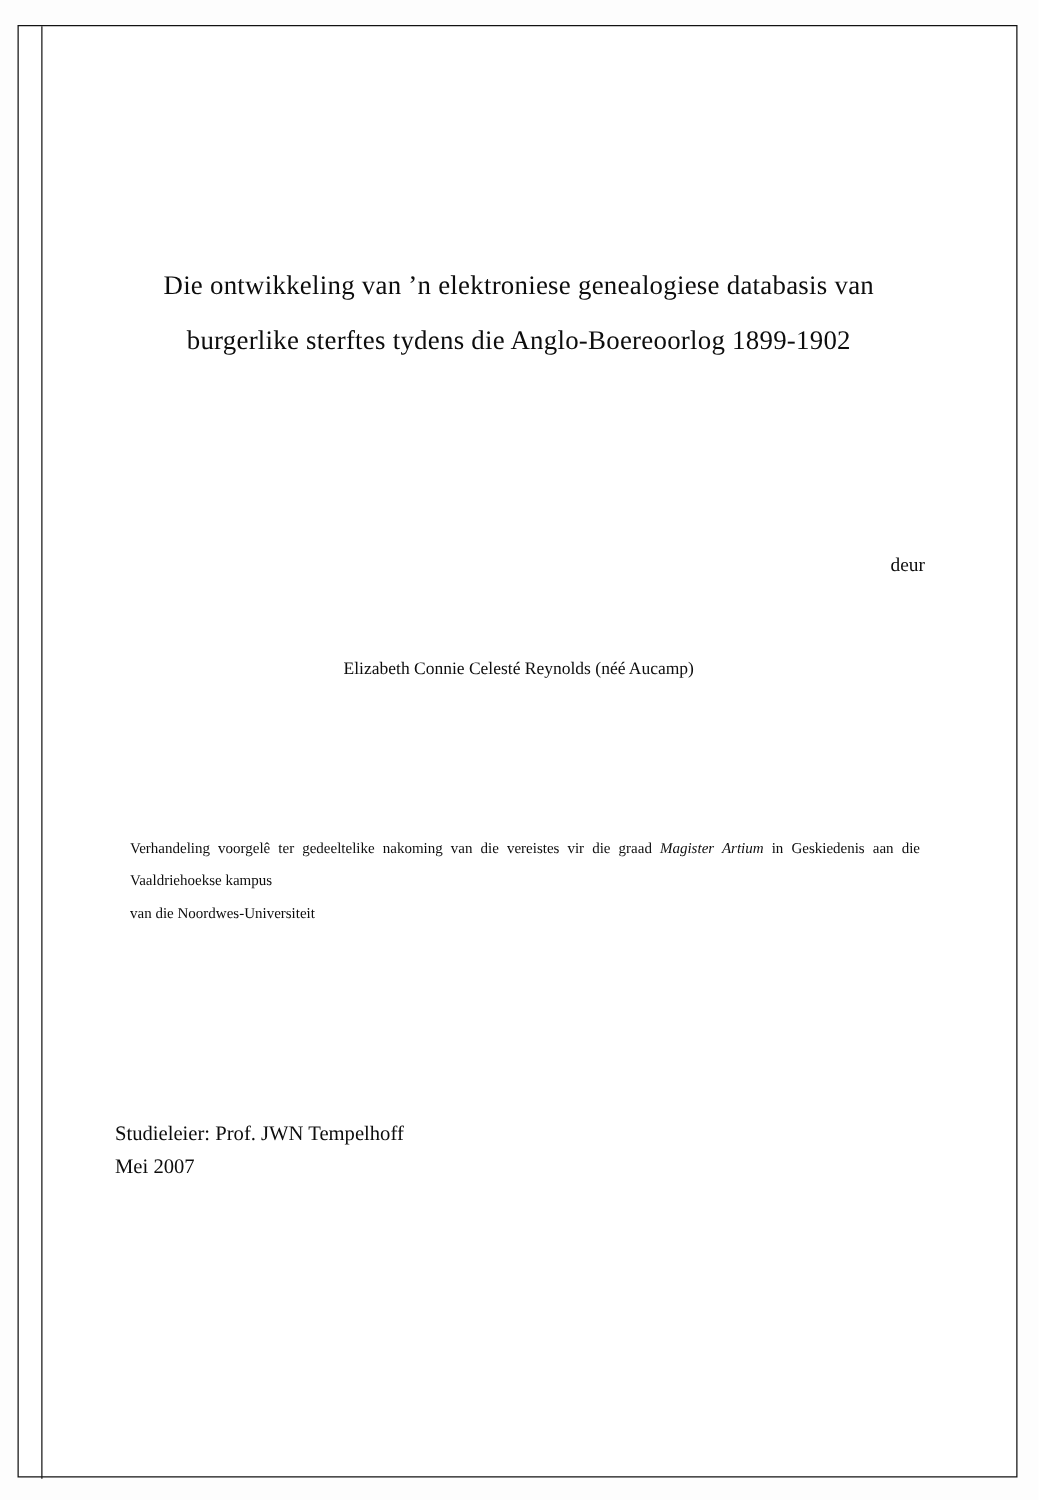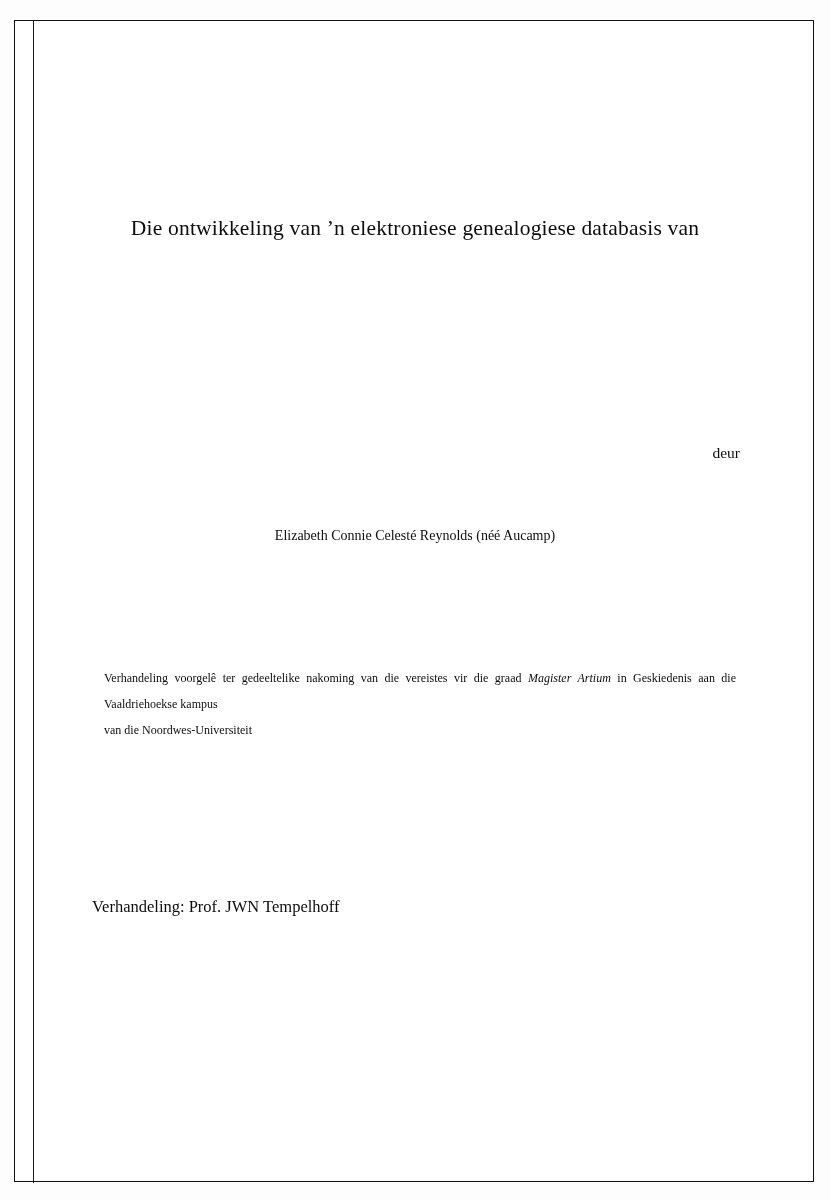--- a/index.html
+++ b/index.html
@@ -143,30 +143,32 @@
 
 <div class="page">
   <div class="page-frame">
     <div class="page-frame-inner"></div>
   </div>
 
   <div class="content">
 
     <div class="title">
       <span class="line">Die ontwikkeling van ’n elektroniese genealogiese databasis van</span>
+      <span class="line">burgerlike sterftes tydens die Anglo-Boereoorlog 1899-1902</span>
     </div>
 
     <div class="byline-label">deur</div>
 
     <div class="author">Elizabeth Connie Celesté Reynolds (néé Aucamp)</div>
 
     <div class="statement">
       <span>Verhandeling voorgelê ter gedeeltelike nakoming van die vereistes vir die graad </span><i>Magister Artium</i><span> in Geskiedenis aan die Vaaldriehoekse kampus</span>
       <div class="last">van die Noordwes-Universiteit</div>
     </div>
 
     <div class="supervisor">
-      <span>Verhandeling: Prof. JWN Tempelhoff</span>
+      <span>Studieleier: Prof. JWN Tempelhoff</span>
+      <span class="date">Mei 2007</span>
     </div>
 
 
   </div>
 </div>
 
 </body></html>

